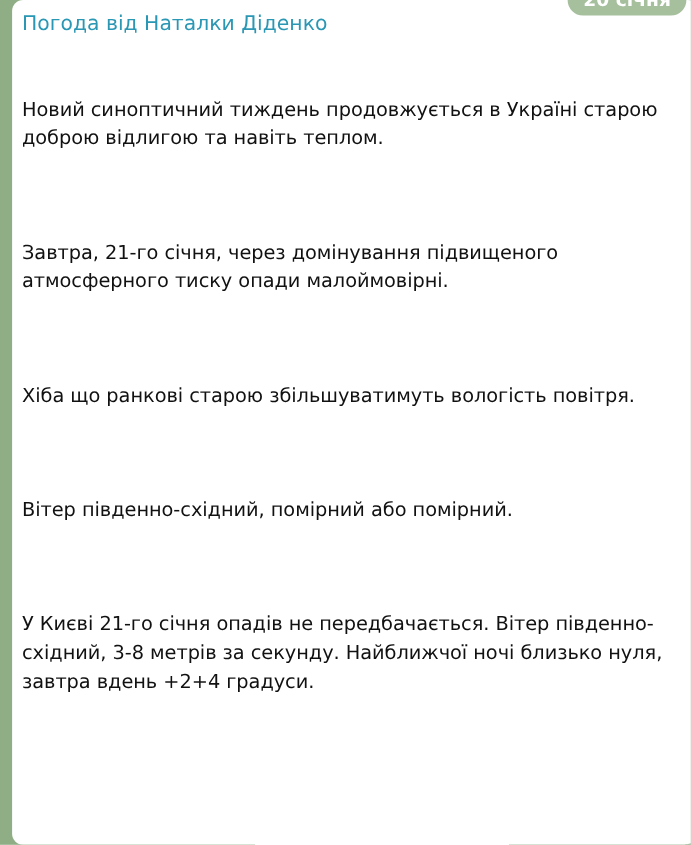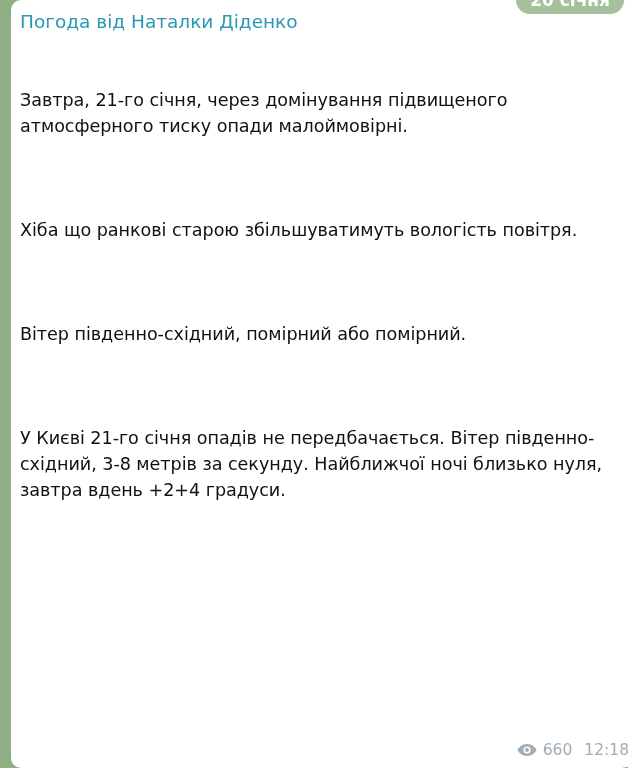--- a/index.html
+++ b/index.html
@@ -44,38 +44,29 @@
       width: 16px; height: 16px;
       background: radial-gradient(circle at 0 0, transparent 15px, #8fae86 16px);
     }
   </style>
 </head>
 <body>
 
 <div class="bubble">
   <div class="author">Погода від Наталки Діденко</div>
   <div class="text">
+    <p>Новий синоптичний тиждень продовжується в Україні старою
+доброю відлигою та навіть теплом.</p>
     <p>Завтра, 21-го січня, через домінування підвищеного
 атмосферного тиску опади малоймовірні.</p>
     <p>Хіба що ранкові старою збільшуватимуть вологість повітря.</p>
     <p>Вітер південно-східний, помірний або помірний.</p>
     <p>У Києві 21-го січня опадів не передбачається. Вітер південно-
 східний, 3-8 метрів за секунду. Найближчої ночі близько нуля,
 завтра вдень +2+4 градуси.</p>
     
     
     
   </div>
-  <div class="meta">
-    <span class="eye">
-      <svg width="20" height="14" viewBox="0 0 20 14">
-          <path d="M10 1C5 1 1.6 4.5 0.5 7 1.6 9.5 5 13 10 13s8.4-3.5 9.5-6C18.4 4.5 15 1 10 1z" fill="#a0acb6"></path>
-          <circle cx="10" cy="7" r="3.6" fill="#fff"></circle>
-          <circle cx="10" cy="7" r="2" fill="#a0acb6"></circle>
-        </svg>
-    </span>
-    <span>660</span>
-    <span style="margin-left:6px">12:18</span>
-  </div>
   <div class="corner"></div>
 </div>
 
 <div class="date-pill">20 січня</div>
 
 </body></html>

